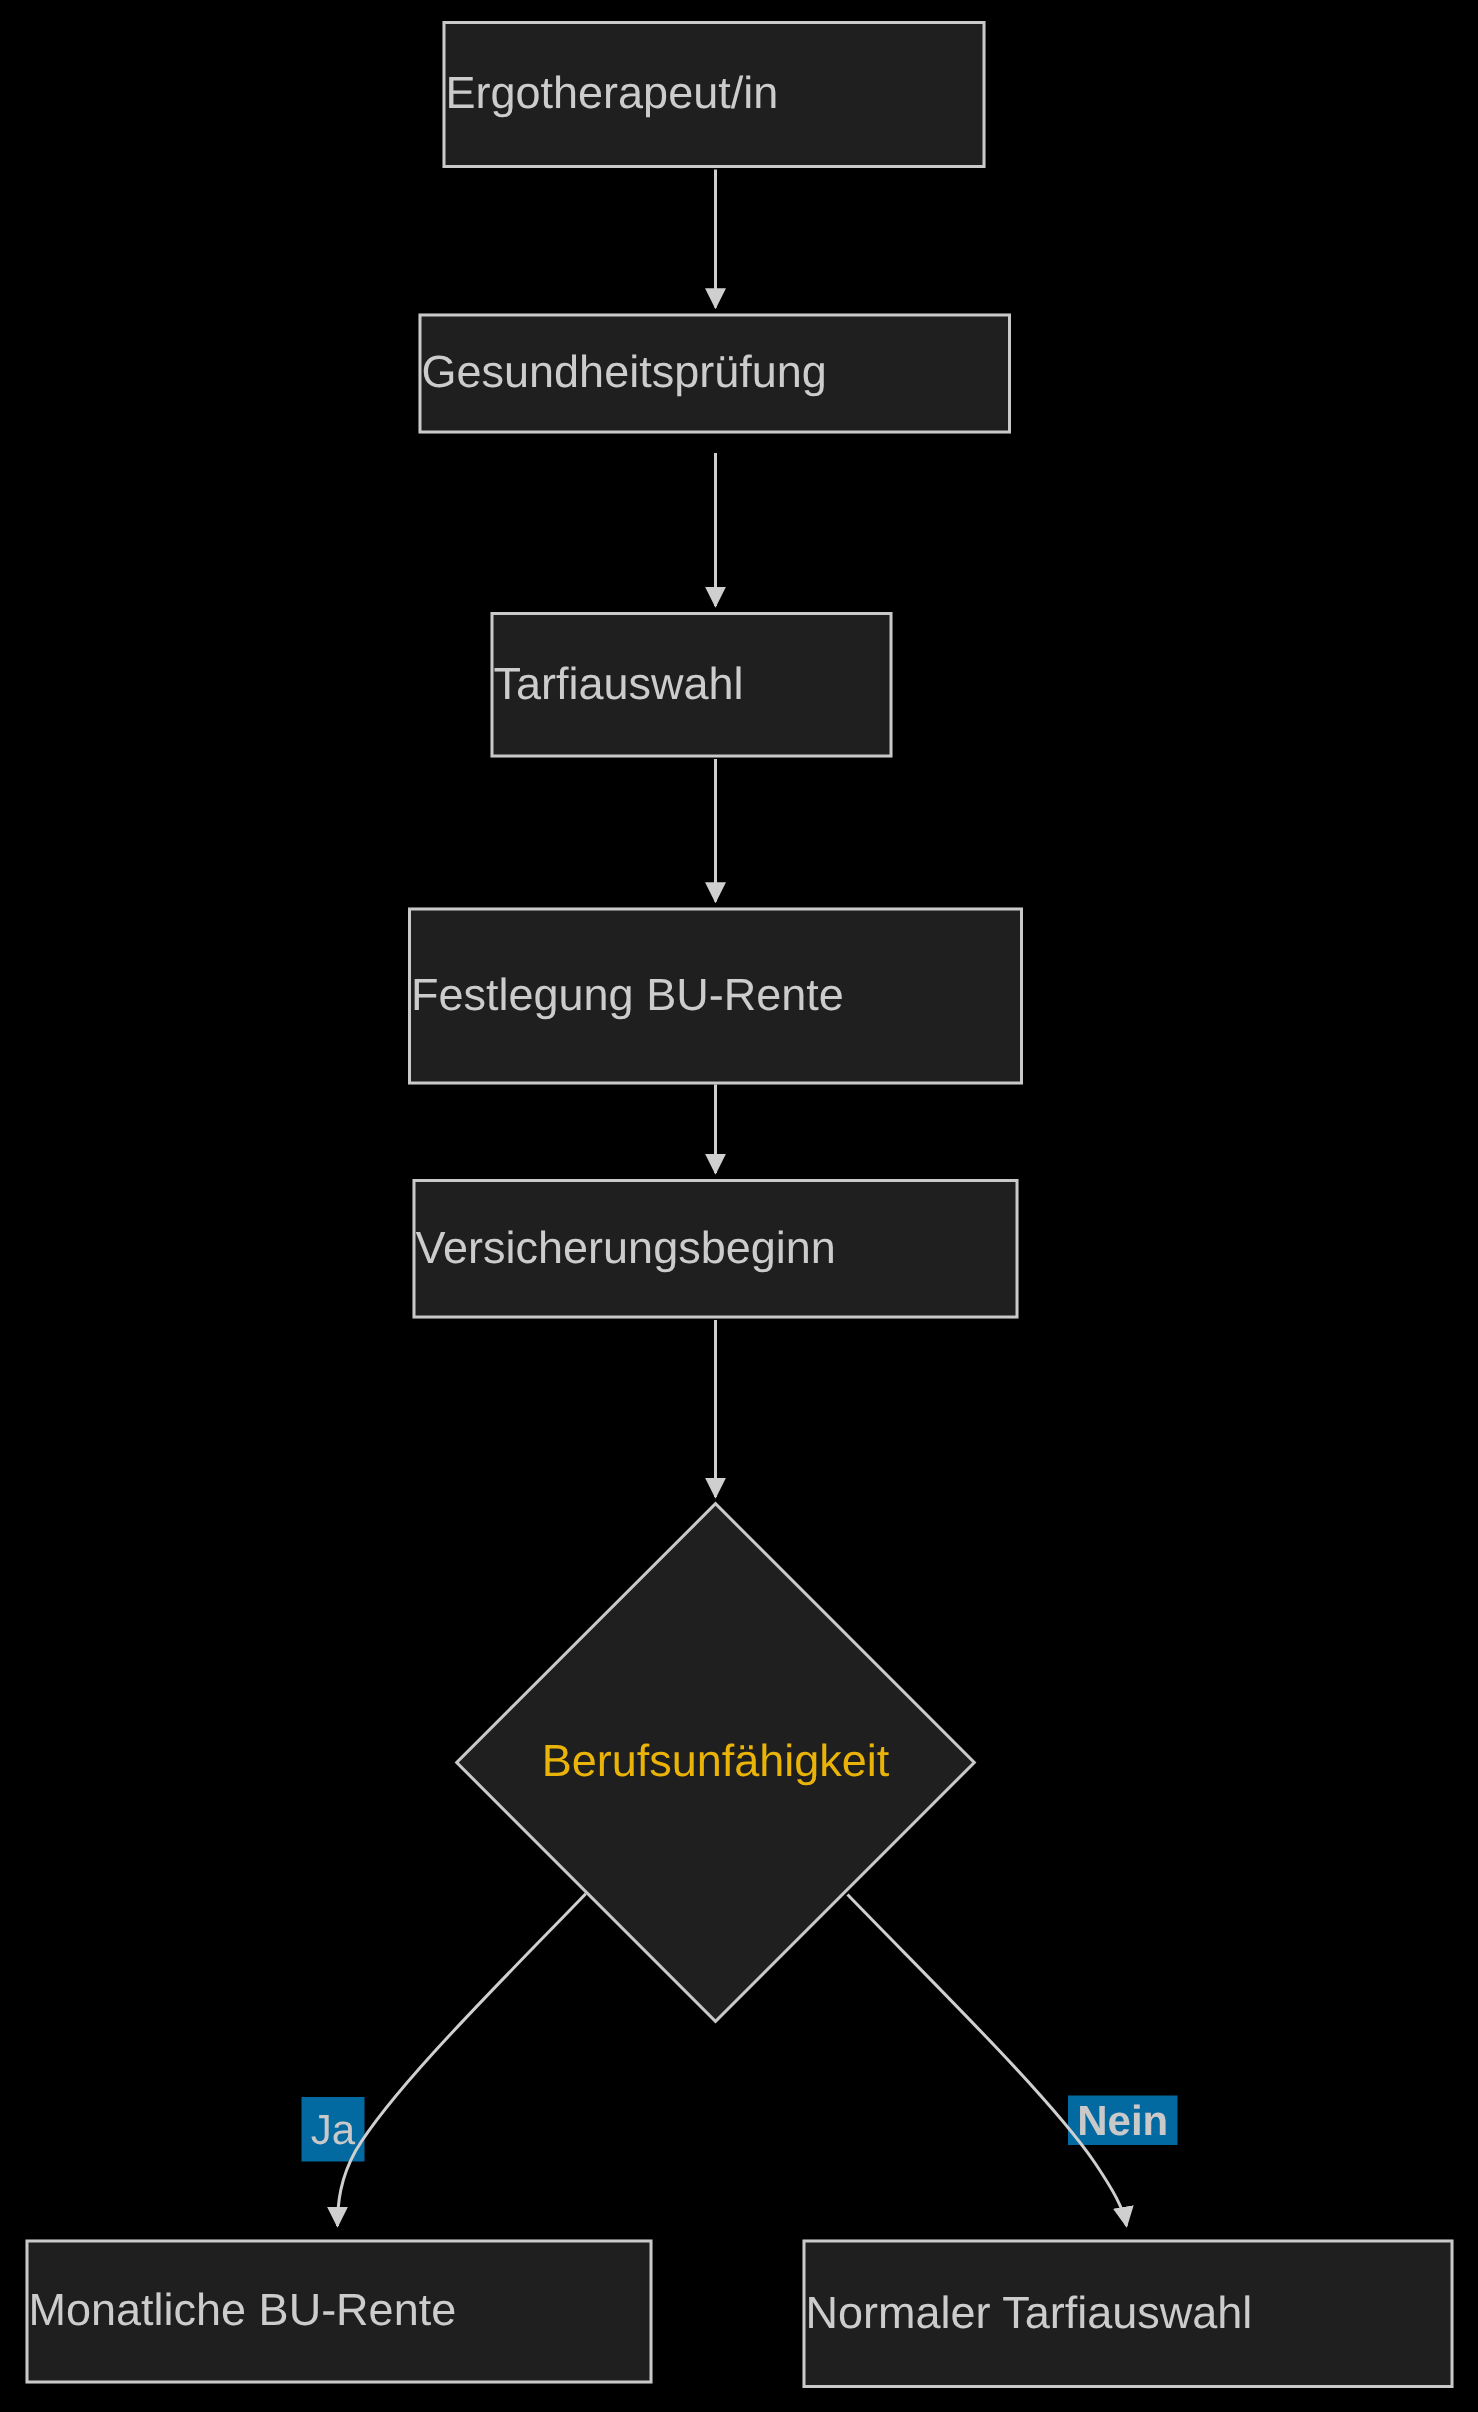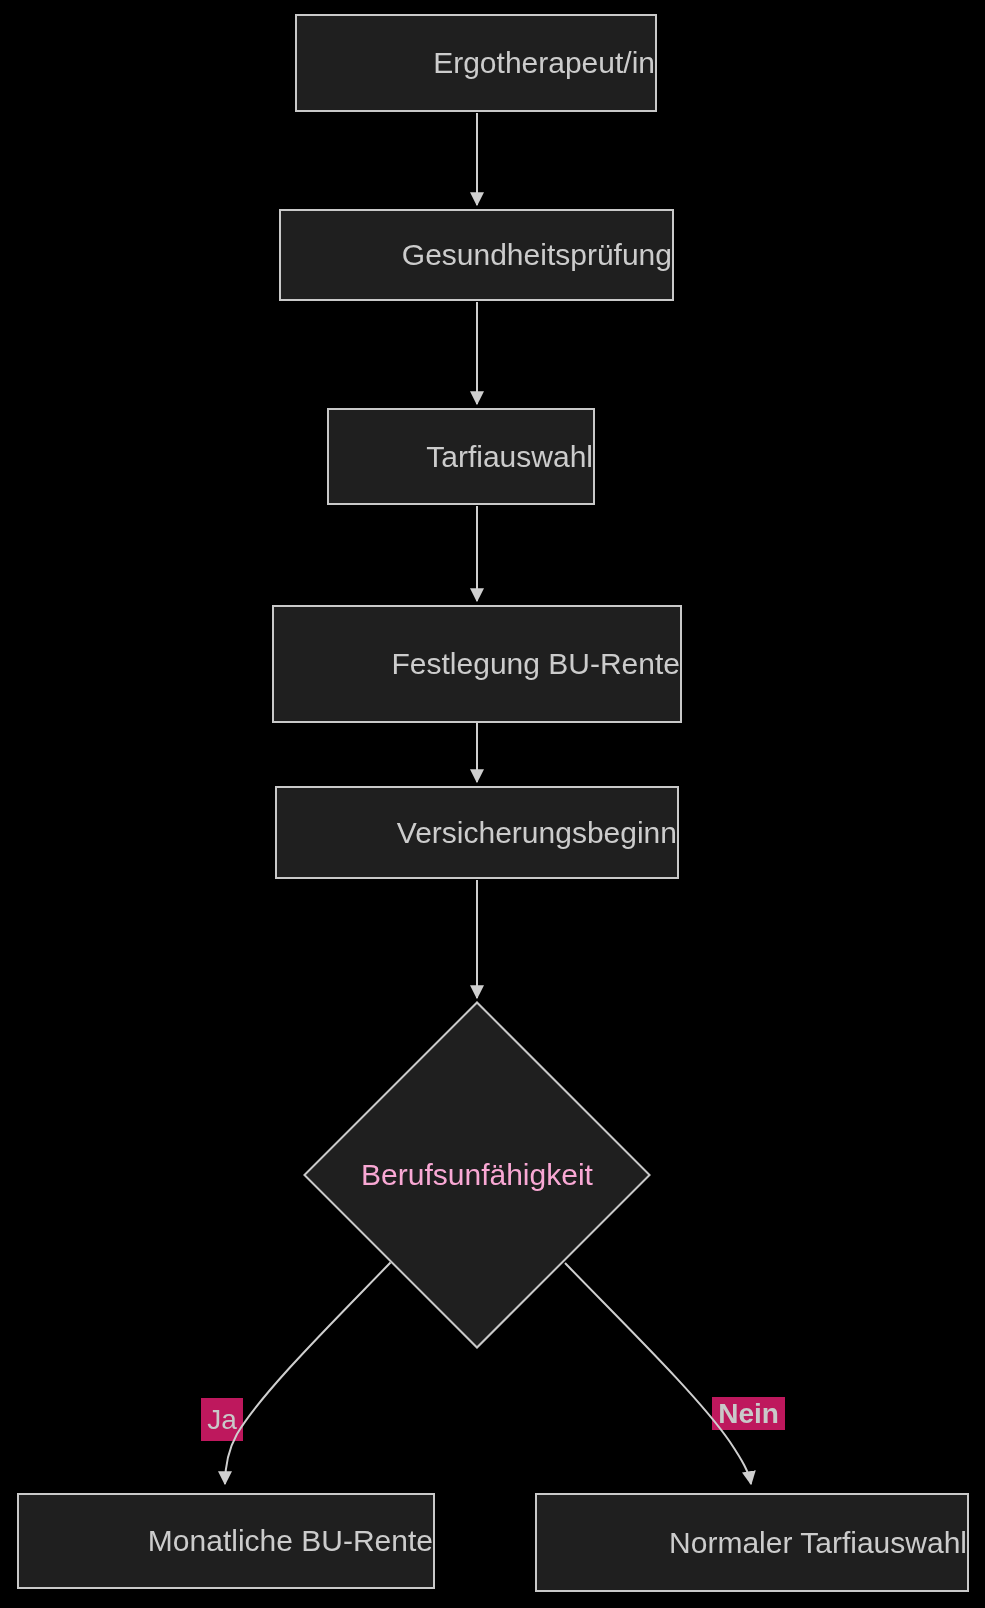--- a/index.html
+++ b/index.html
@@ -23,48 +23,48 @@
     height: 1608px;
     z-index: 2;
   }
   .node {
     position: absolute;
     box-sizing: border-box;
     background: #1f1f1f;
     border: 2px solid #c9c9c9;
     display: flex;
     align-items: center;
-    justify-content: flex-end;
+    justify-content: flex-start;
     color: #cccccc;
     font-size: 30px;
     text-align: center;
     z-index: 3;
   }
   .diamond-shape {
     position: absolute;
     box-sizing: border-box;
     background: #1f1f1f;
     border: 2px solid #c9c9c9;
     transform: rotate(45deg);
     z-index: 3;
   }
   .diamond-label {
     position: absolute;
     display: flex;
     align-items: center;
     justify-content: center;
-    color: #f9a8d4;
+    color: #eab308;
     font-size: 30px;
     text-align: center;
     z-index: 4;
   }
   .edge-label {
     position: absolute;
     box-sizing: border-box;
-    background: #be185d;
+    background: #0369a1;
     color: #c9c9c9;
     font-size: 28px;
     display: flex;
     align-items: center;
     justify-content: center;
     z-index: 1;
   }
 </style>
 </head>
 <body>
@@ -90,21 +90,21 @@
     <path d="M477,704 L477,782" stroke="#cfcfcf" stroke-width="2" fill="none" marker-end="url(#arrow)"></path>
     <path d="M477,880 L477,998" stroke="#cfcfcf" stroke-width="2" fill="none" marker-end="url(#arrow)"></path>
     <path d="M391,1262 C333,1322 262,1392 237,1434 C227,1452 225,1468 225,1484" stroke="#cfcfcf" stroke-width="2" fill="none" marker-end="url(#arrow)"></path>
     <path d="M565,1263 C625,1325 700,1398 730,1442 C742,1460 749,1472 751,1484" stroke="#cfcfcf" stroke-width="2" fill="none" marker-end="url(#arrow)"></path>
   </svg>
 
   <div class="node" style="left:295px; top:14px; width:362px; height:98px;">
     <span>Ergotherapeut/in</span>
   </div>
 
-  <div class="node" style="left:279px; top:209px; width:395px; height:92px;">
+  <div class="node" style="left:279px; top:209px; width:395px; height:80px;">
     <span>Gesundheitsprüfung</span>
   </div>
 
   <div class="node" style="left:327px; top:408px; width:268px; height:97px;">
     <span>Tarfiauswahl</span>
   </div>
 
   <div class="node" style="left:272px; top:605px; width:410px; height:118px;">
     <span>Festlegung BU-Rente</span>
   </div>

